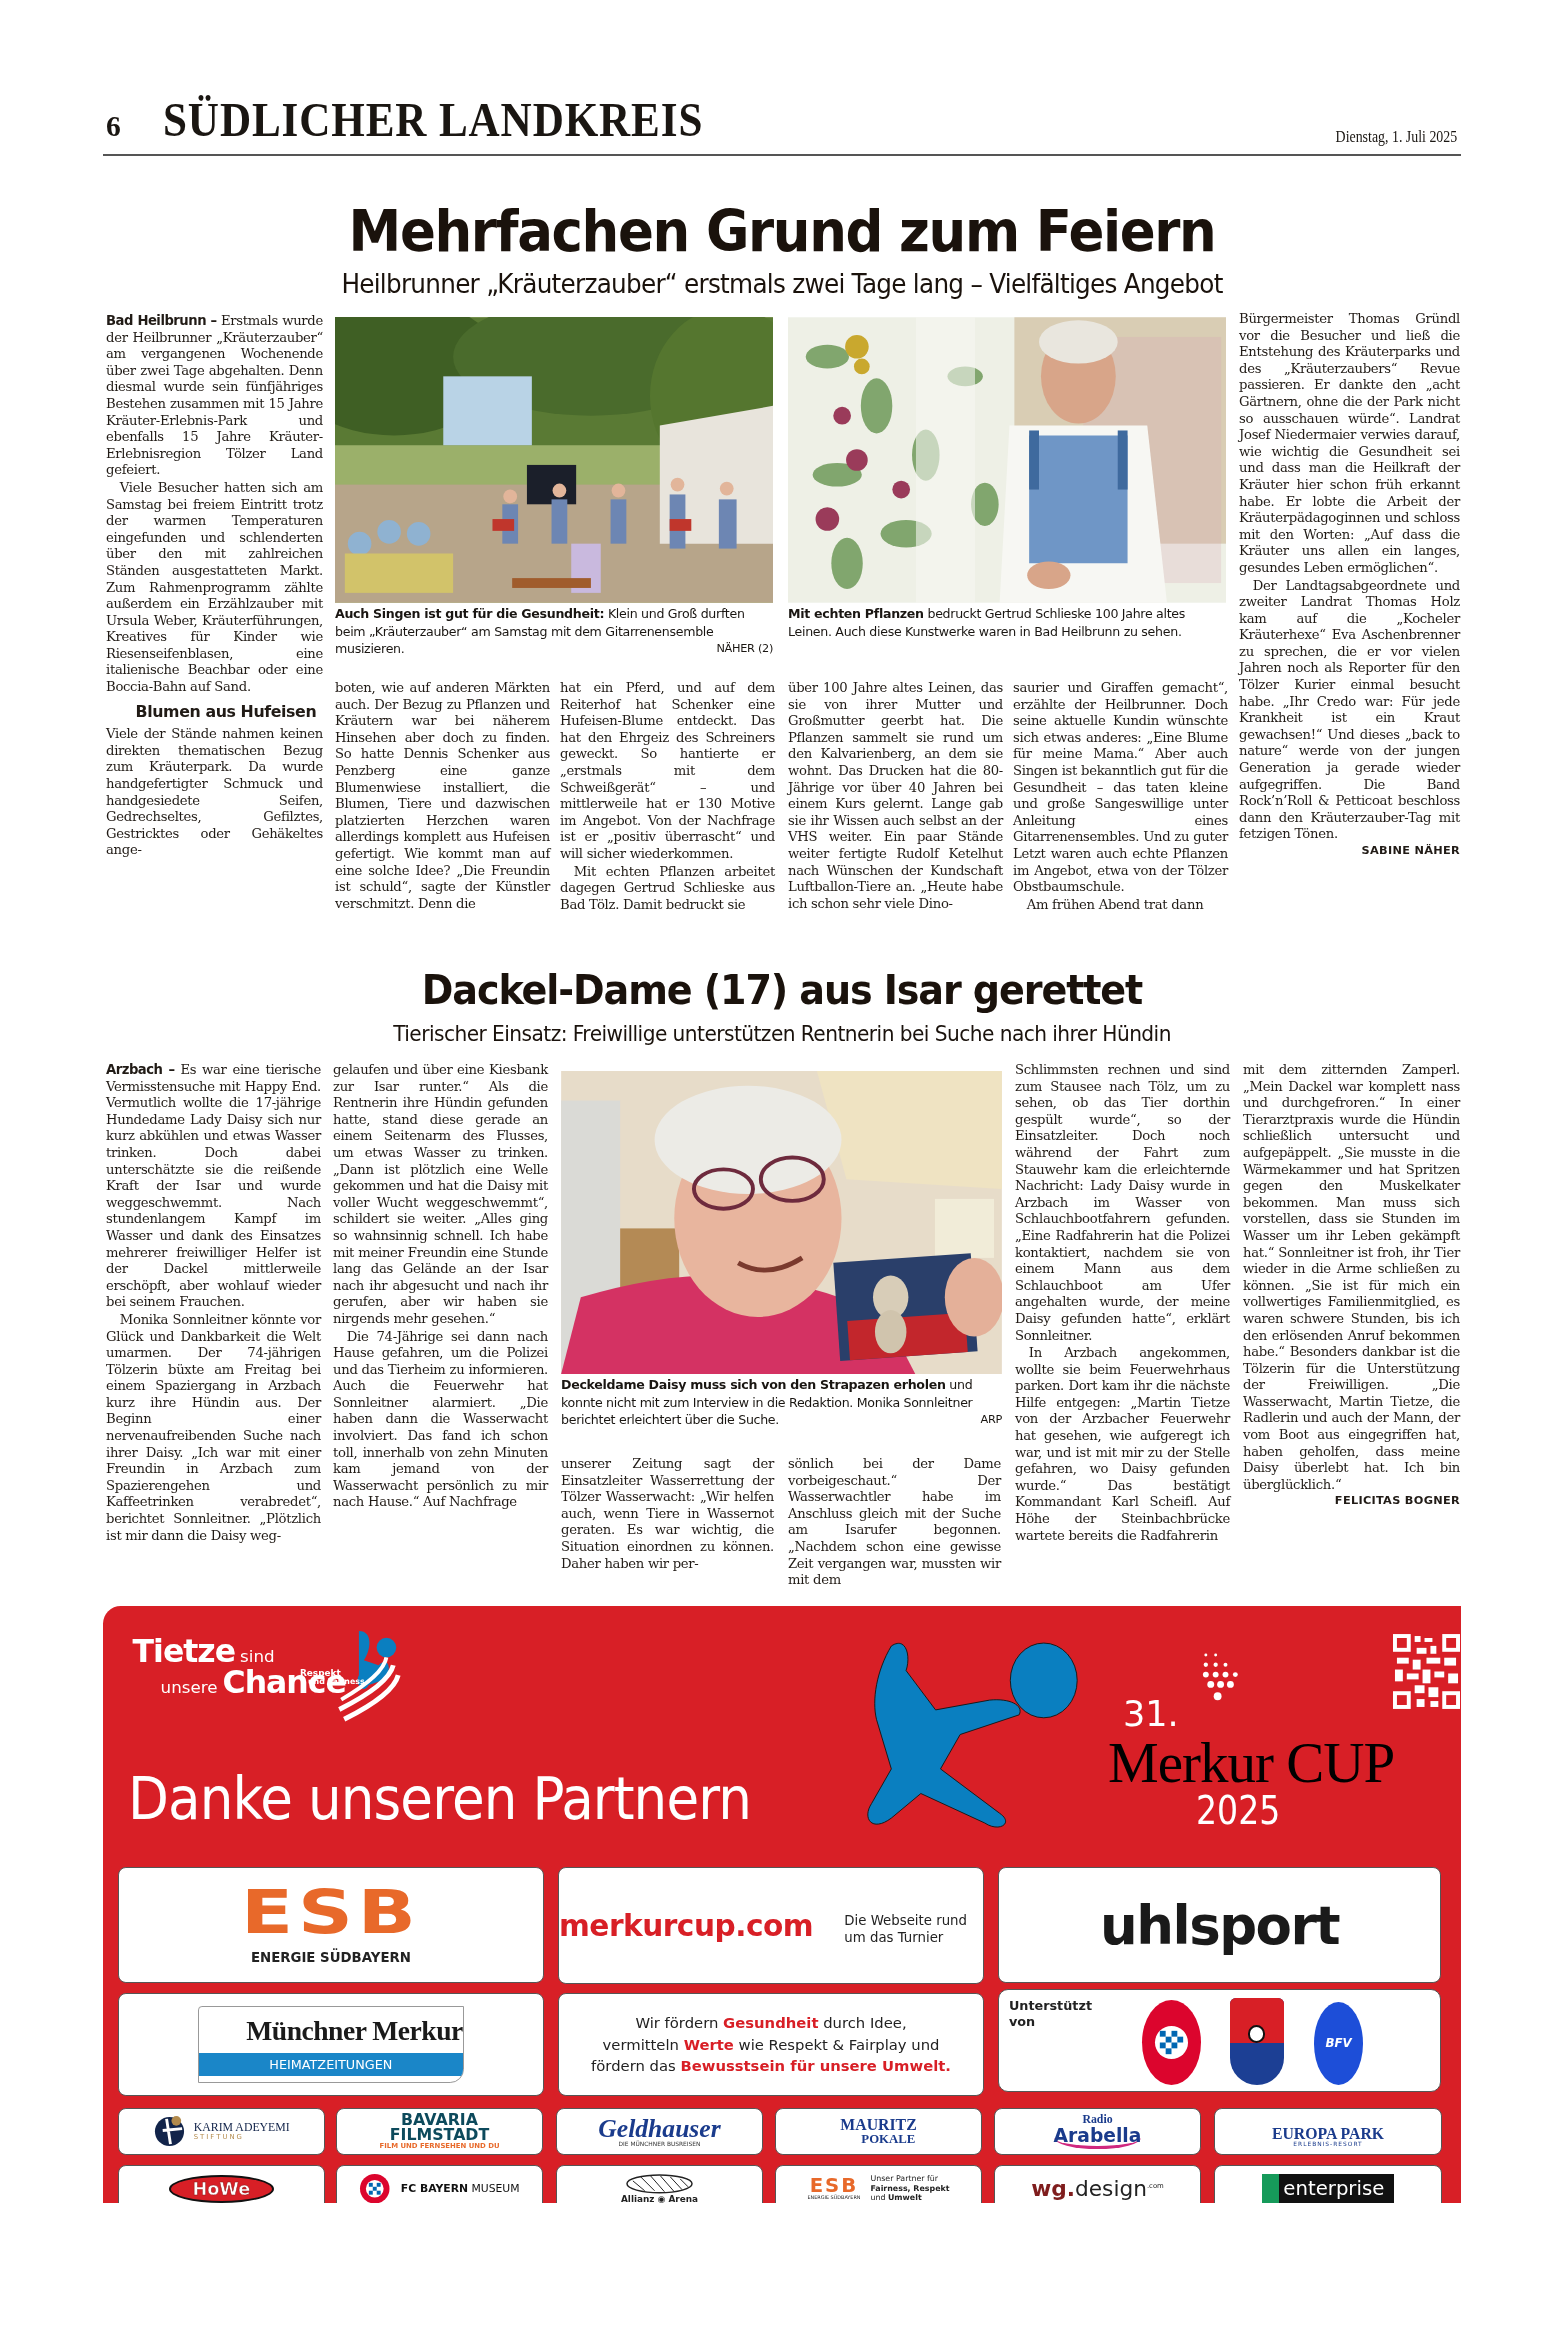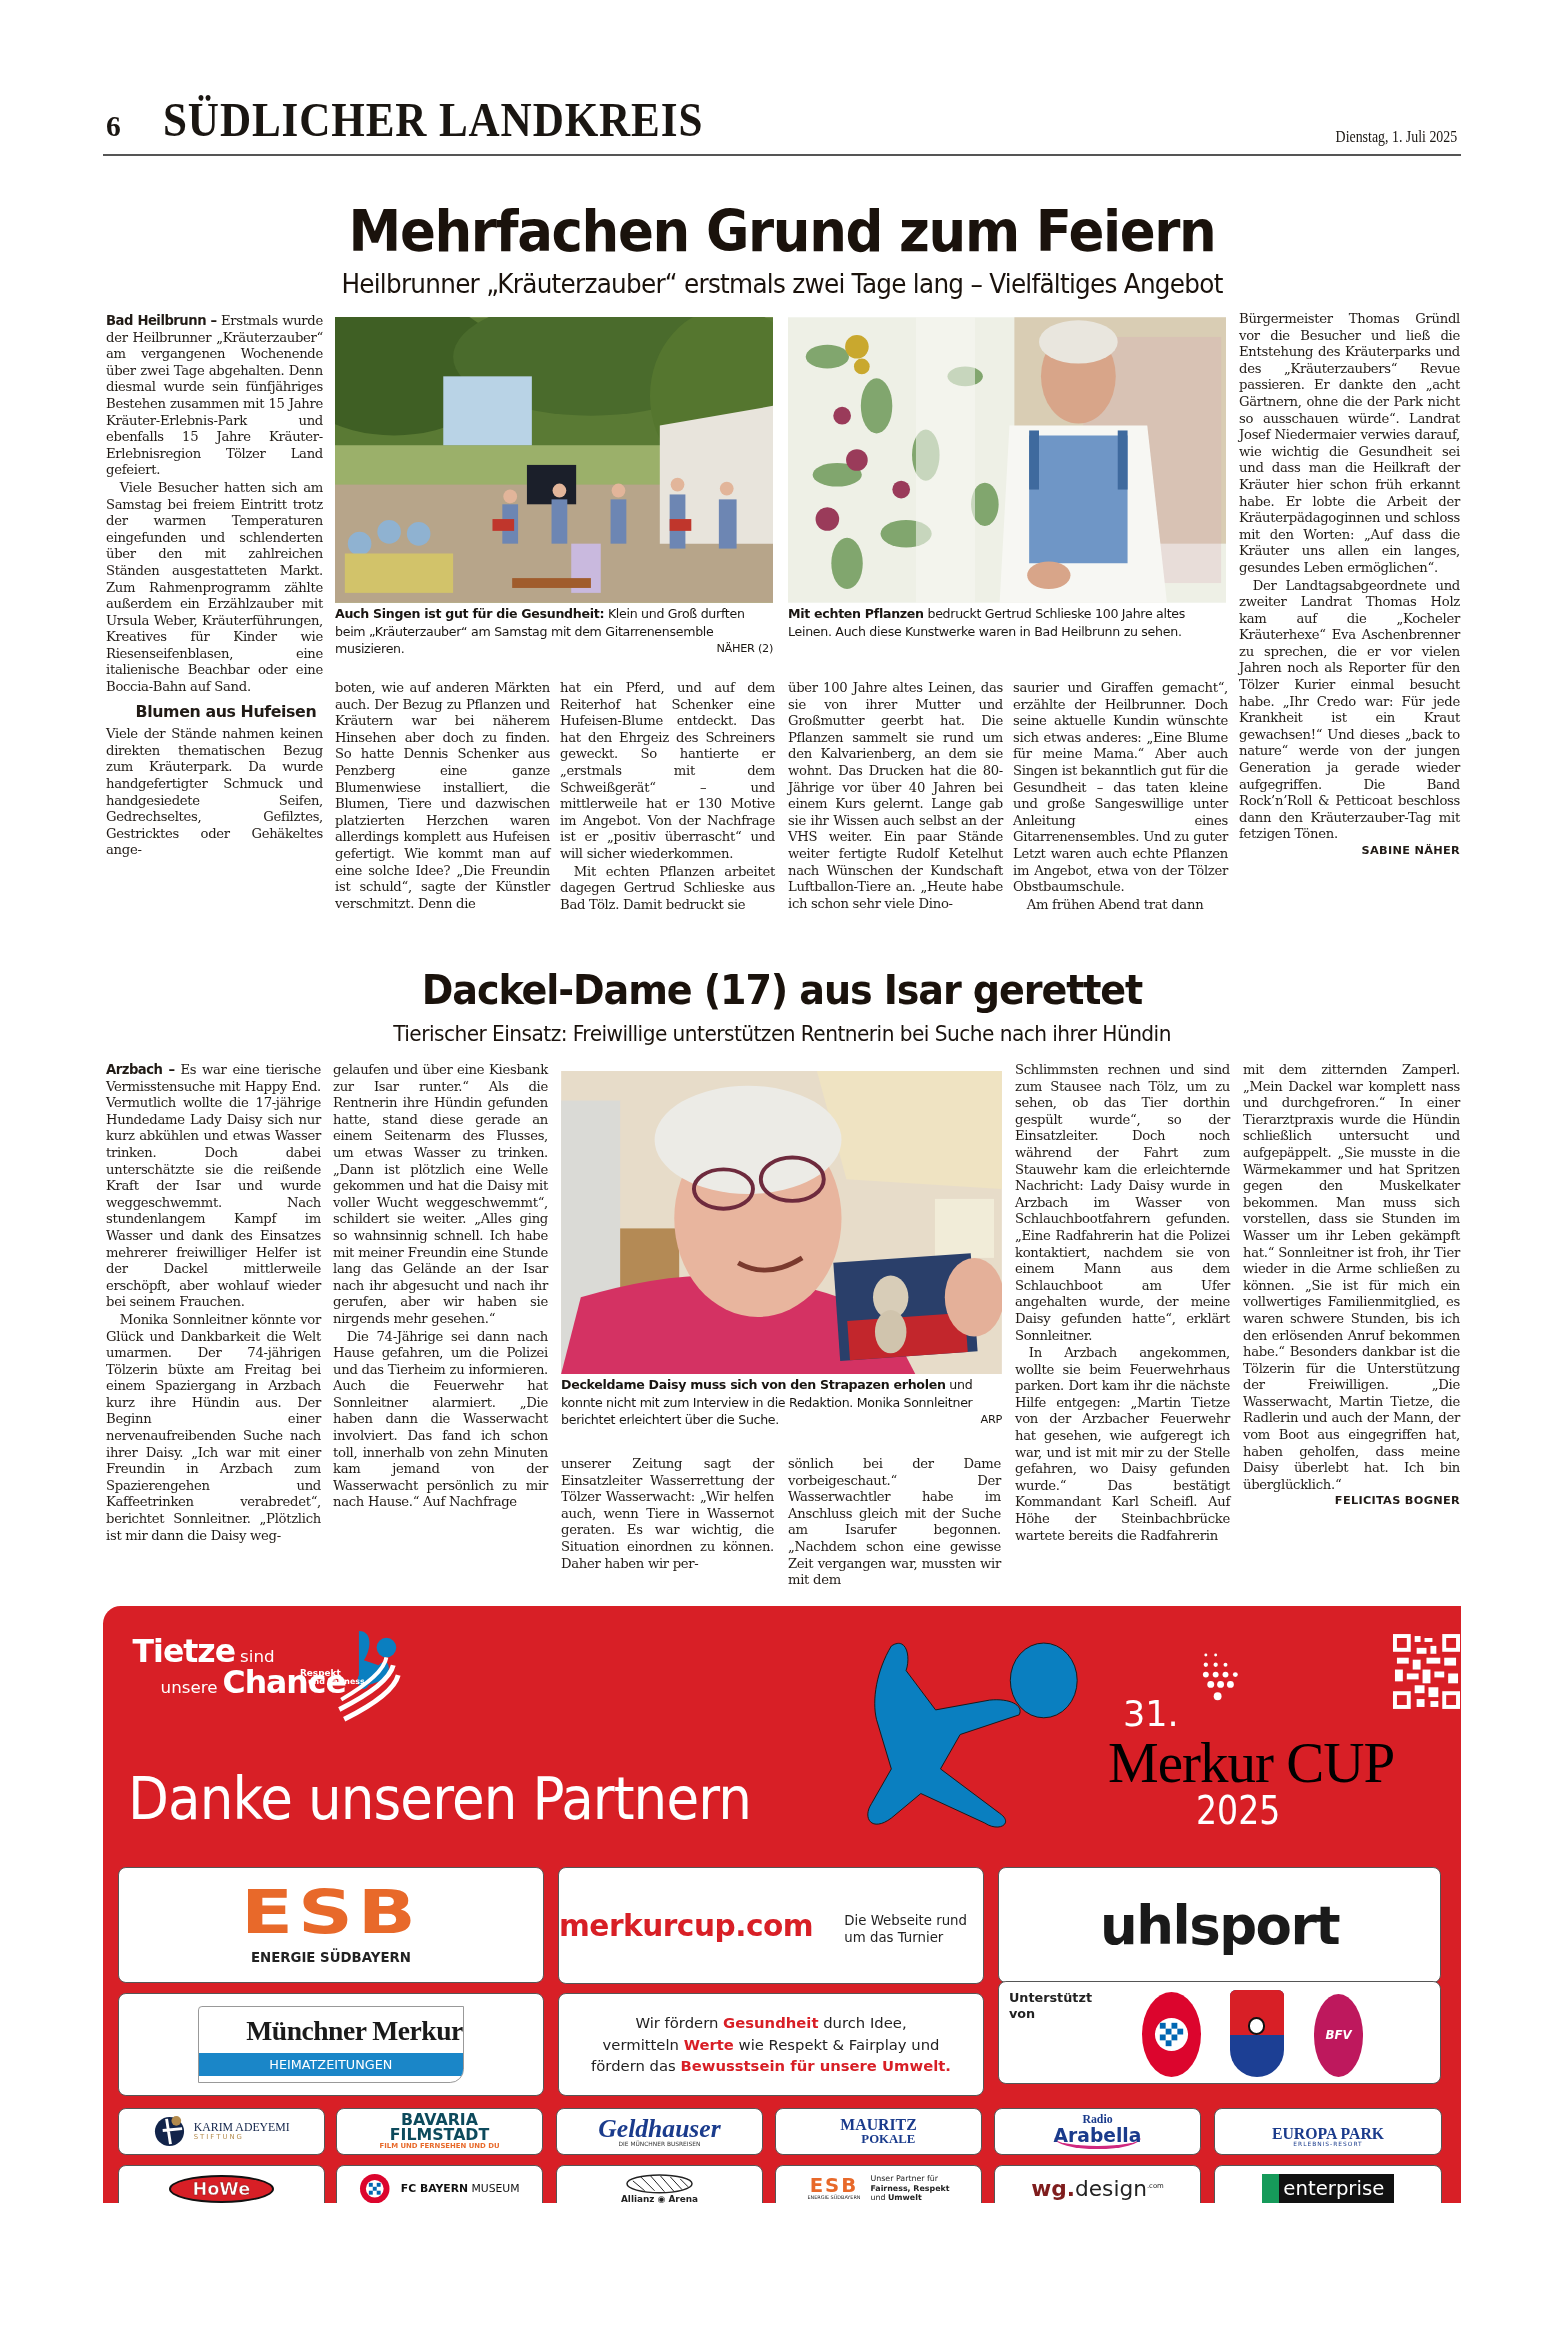--- a/index.html
+++ b/index.html
@@ -316,41 +316,41 @@
     <div style="border:1.5px solid #999; border-radius:3.9px 0 13.8px 0; width:266px; height:77px; display:flex; flex-direction:column; justify-content:space-between; overflow:hidden;">
       <div style="font-family:'Liberation Serif',serif; font-weight:bold; font-size:27.6px; color:#1a1a1a; text-align:right; padding-top:7.9px; letter-spacing:-0.5px;">Münchner Merkur</div>
       <div style="background:#1a86c8; color:#fff; font-family:'DejaVu Sans',sans-serif; font-size:12.8px; text-align:center; padding:3.9px 0; margin:0 0 5.9px 0;">HEIMATZEITUNGEN</div>
     </div>
   </div>
   <div class="ad-box" style="left:455px; top:387px; width:426px; height:103px; flex-direction:column; font-family:'DejaVu Sans',sans-serif; font-size:14.8px; color:#222; line-height:21.7px; text-align:center;">
     <div><span>Wir fördern </span><b style="color:#d81f26;">Gesundheit</b><span> durch Idee,</span></div>
     <div><span>vermitteln </span><b style="color:#d81f26;">Werte</b><span> wie Respekt &amp; Fairplay und</span></div>
     <div><span>fördern das </span><b style="color:#d81f26;">Bewusstsein für unsere Umwelt.</b></div>
   </div>
-  <div class="ad-box" style="left:895px; top:375px; width:443px; height:103px; justify-content:flex-start;">
+  <div class="ad-box" style="left:895px; top:383px; width:443px; height:103px; justify-content:flex-start;border-radius:10px;">
     <div style="position:absolute; left:9.9px; top:7.9px; width:69px; font-family:'DejaVu Sans',sans-serif; font-size:12.8px; font-weight:bold; color:#222; line-height:15.8px;">Unterstützt von</div>
     <div style="position:absolute; left:143px; top:9.9px; width:59px; height:85px; border-radius:50%; background:#dc052d; display:flex; align-items:center; justify-content:center;">
       <svg width="35" height="35" viewBox="0 0 36 36">
           <circle cx="18" cy="18" r="17" fill="#fff"></circle>
           <g fill="#0066b2">
             <rect x="6" y="6" width="6" height="6"></rect>
             <rect x="18" y="6" width="6" height="6"></rect>
             <rect x="12" y="12" width="6" height="6"></rect>
             <rect x="24" y="12" width="6" height="6"></rect>
             <rect x="6" y="18" width="6" height="6"></rect>
             <rect x="18" y="18" width="6" height="6"></rect>
             <rect x="12" y="24" width="6" height="6"></rect>
           </g>
         </svg>
     </div>
     <div style="position:absolute; left:231px; top:7.9px; width:54px; height:87px; background:#1c3f94; border-radius:5.9px 5.9px 27.6px 27.6px; overflow:hidden;">
       <div style="height:45px; background:#d81f26;"></div>
       <div style="position:absolute; left:17.7px; top:27.6px; width:17.7px; height:17.7px; border-radius:50%; background:#fff; border:2px solid #111;"></div>
     </div>
-    <div style="position:absolute; left:315px; top:11.8px; width:49px; height:83px; border-radius:50%; background:#be185d; display:flex; align-items:center; justify-content:center; color:#fff; font-family:'DejaVu Sans',sans-serif; font-weight:bold; font-size:11.8px; font-style:italic;">BFV</div>
+    <div style="position:absolute; left:315px; top:11.8px; width:49px; height:83px; border-radius:50%; background:#1d4ed8; display:flex; align-items:center; justify-content:center; color:#fff; font-family:'DejaVu Sans',sans-serif; font-weight:bold; font-size:11.8px; font-style:italic;">BFV</div>
   </div>
 
   <div class="ad-box" style="left:14.8px; top:502px; width:207px; height:47px;">
     <svg width="33" height="33" viewBox="0 0 34 34">
         <circle cx="17" cy="17" r="15" fill="#12244a"></circle>
         <circle cx="24" cy="6" r="5" fill="#b38b4d"></circle>
         <path d="M14,4 L18,30 M10,16 L30,14" stroke="#fff" stroke-width="3"></path>
       </svg>
     <div style="margin-left:7.9px; line-height:1.1;">
       <div style="font-family:'Liberation Serif',serif; font-size:11.8px; color:#12244a;">KARIM ADEYEMI</div>

